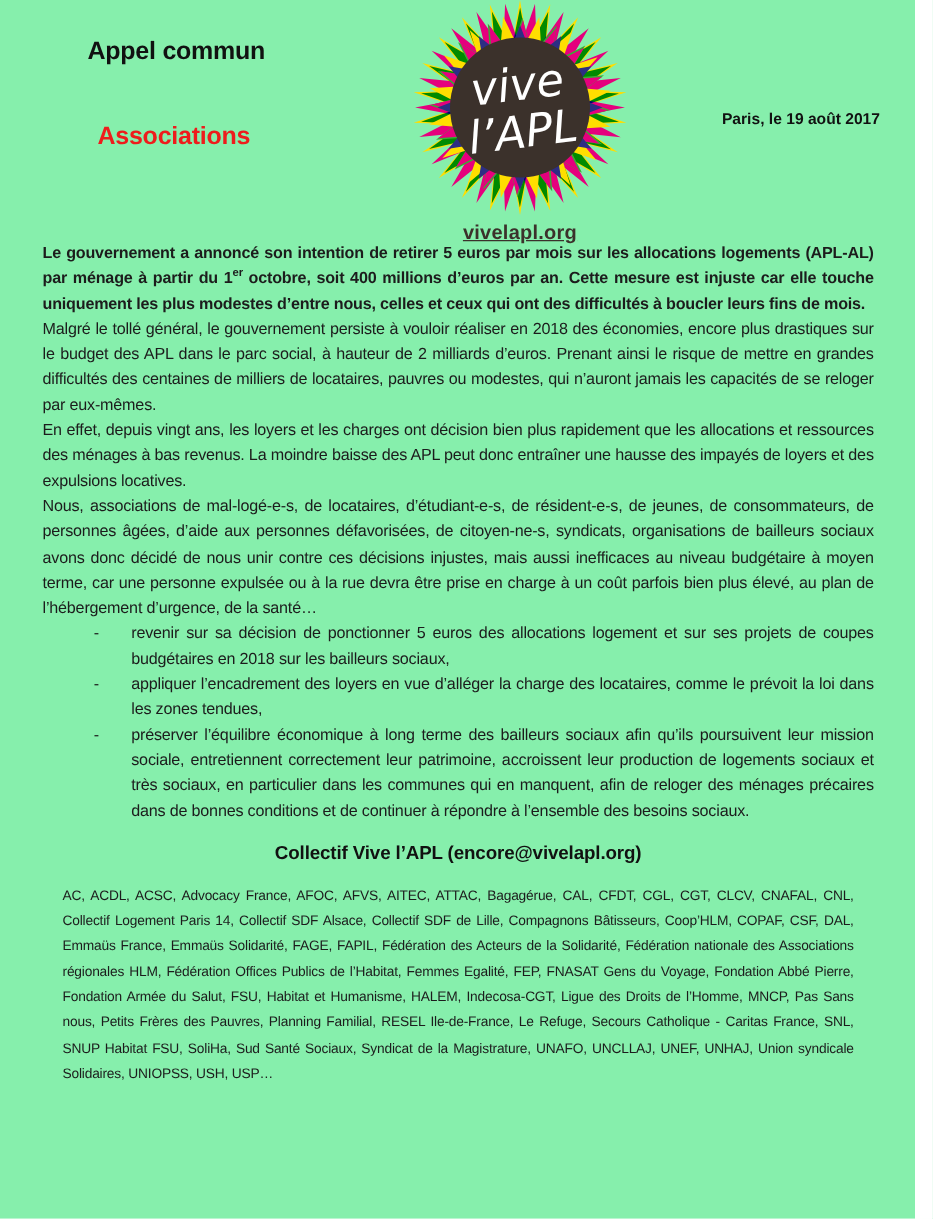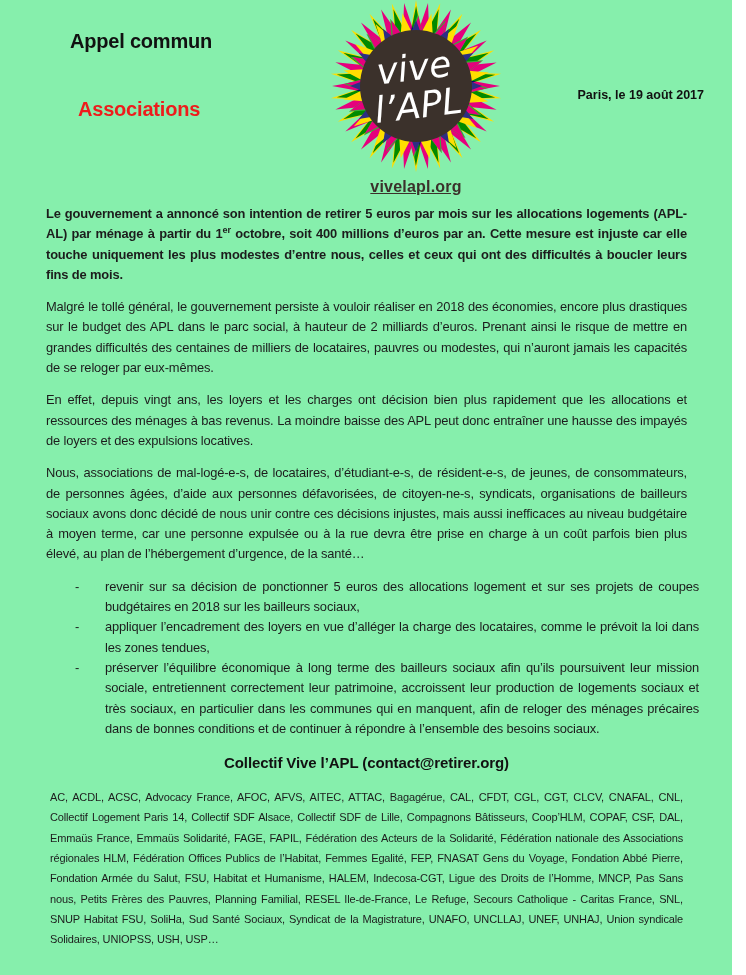--- a/index.html
+++ b/index.html
@@ -44,21 +44,21 @@
   
   .content {
     position: absolute; left: 34px; right: 33px; top: 192px;
   }
   .headline {
     margin: 6px 0 8px 0;
     font-size: 17.5px; font-weight: 400; text-align: center; color: #1f1f1f;
     letter-spacing: -0.1px;
   }
   p.bodytxt {
-    margin: 12px;
+    margin: 0;
     text-align: justify;
     font-size: 12.9px; line-height: 20.3px;
     letter-spacing: -0.15px;
   }
   p.bold { font-weight: 700; }
   .gap-top { margin-top: 20px; }
   .indent { padding-left: 5px; }
   sup { font-size: 9px; vertical-align: super; line-height: 0; }
 
   .bullet {
@@ -124,17 +124,17 @@
     <div class="bullet">
       <span class="marker">-</span>
       <span class="btext">appliquer l’encadrement des loyers en vue d’alléger la charge des locataires, comme le prévoit la loi dans les zones tendues,</span>
     </div>
     <div class="bullet">
       <span class="marker">-</span>
       <span class="btext">préserver l’équilibre économique à long terme des bailleurs sociaux afin qu’ils poursuivent leur mission sociale, entretiennent correctement leur patrimoine, accroissent leur production de logements sociaux et très sociaux, en particulier dans les communes qui en manquent, afin de reloger des ménages précaires dans de bonnes conditions et de continuer à répondre à l’ensemble des besoins sociaux.</span>
     </div>
 
 
-    <h2 class="collectif">Collectif  Vive l’APL (contact@retirer.org)</h2>
+    <h2 class="collectif">Collectif  Vive l’APL (encore@vivelapl.org)</h2>
 
     <p class="signatories">AC, ACDL, ACSC, Advocacy France, AFOC, AFVS, AITEC, ATTAC, Bagagérue, CAL, CFDT, CGL, CGT, CLCV, CNAFAL, CNL, Collectif Logement Paris 14, Collectif SDF Alsace, Collectif SDF de Lille, Compagnons Bâtisseurs, Coop’HLM, COPAF, CSF, DAL, Emmaüs France, Emmaüs Solidarité, FAGE, FAPIL, Fédération des Acteurs de la Solidarité, Fédération nationale des Associations régionales HLM, Fédération Offices Publics de l’Habitat, Femmes Egalité, FEP, FNASAT Gens du Voyage, Fondation Abbé Pierre, Fondation Armée du Salut, FSU, Habitat et Humanisme, HALEM, Indecosa-CGT, Ligue des Droits de l’Homme, MNCP, Pas Sans nous, Petits Frères des Pauvres, Planning Familial, RESEL Ile-de-France, Le Refuge, Secours Catholique - Caritas France, SNL, SNUP Habitat FSU, SoliHa, Sud Santé Sociaux, Syndicat de la Magistrature, UNAFO, UNCLLAJ, UNEF, UNHAJ, Union syndicale Solidaires, UNIOPSS, USH, USP…</p>
   </div>
 </div>
 
 </body></html>

